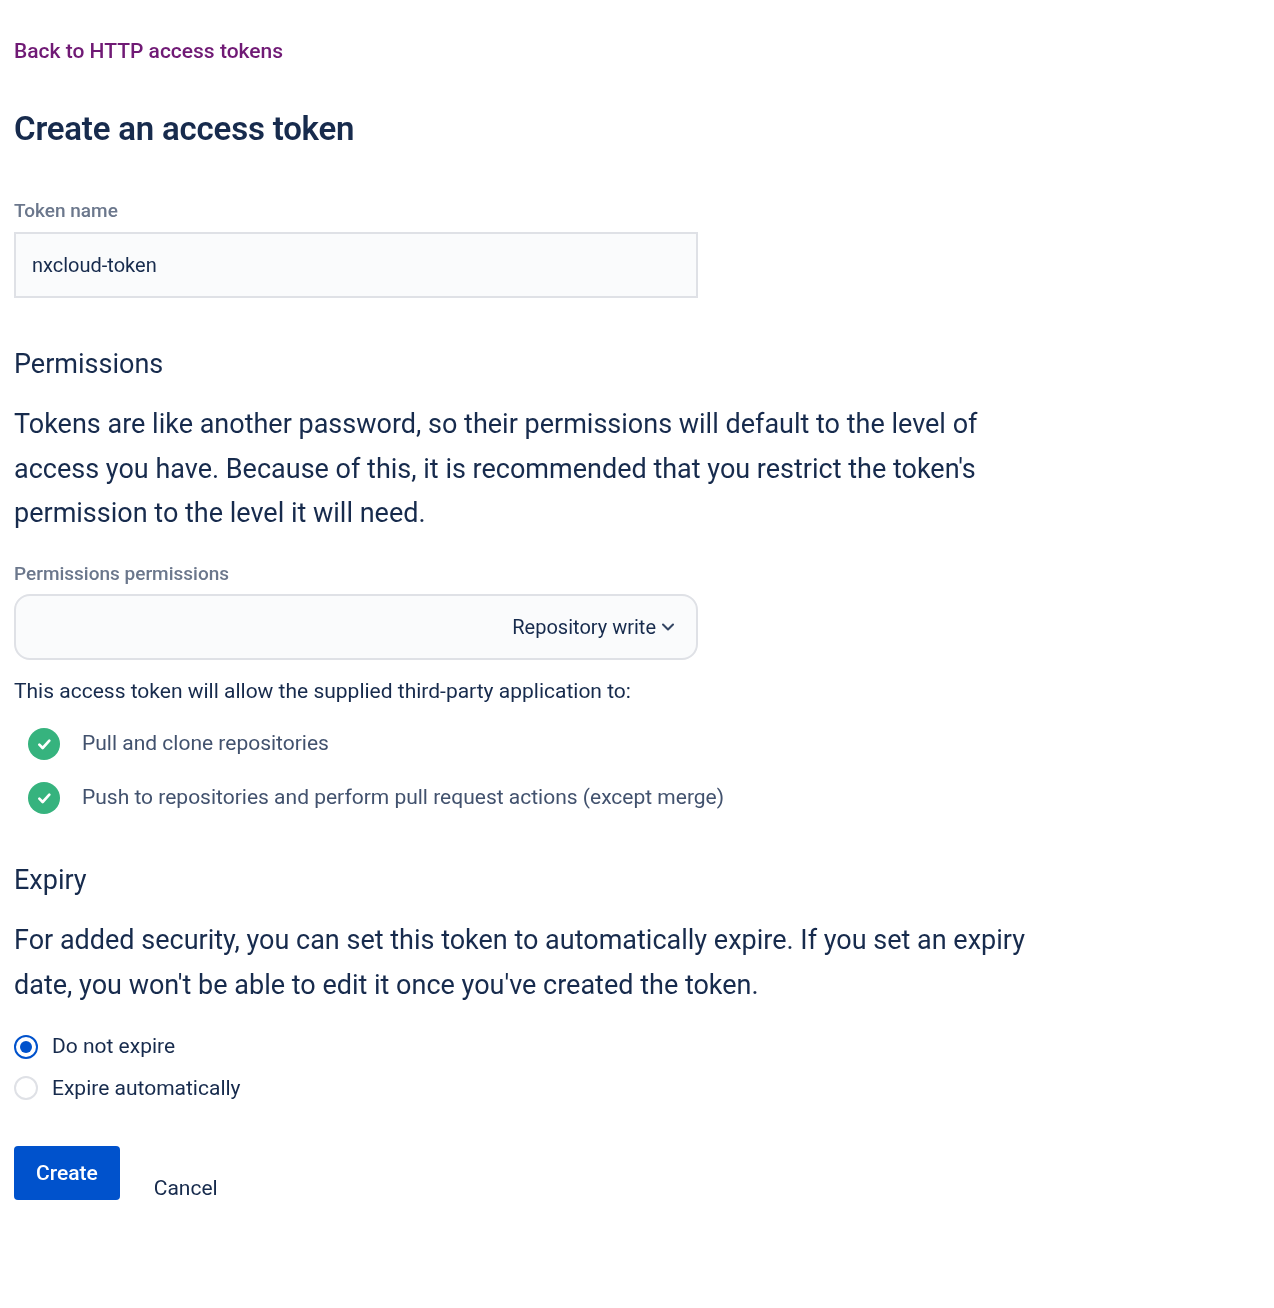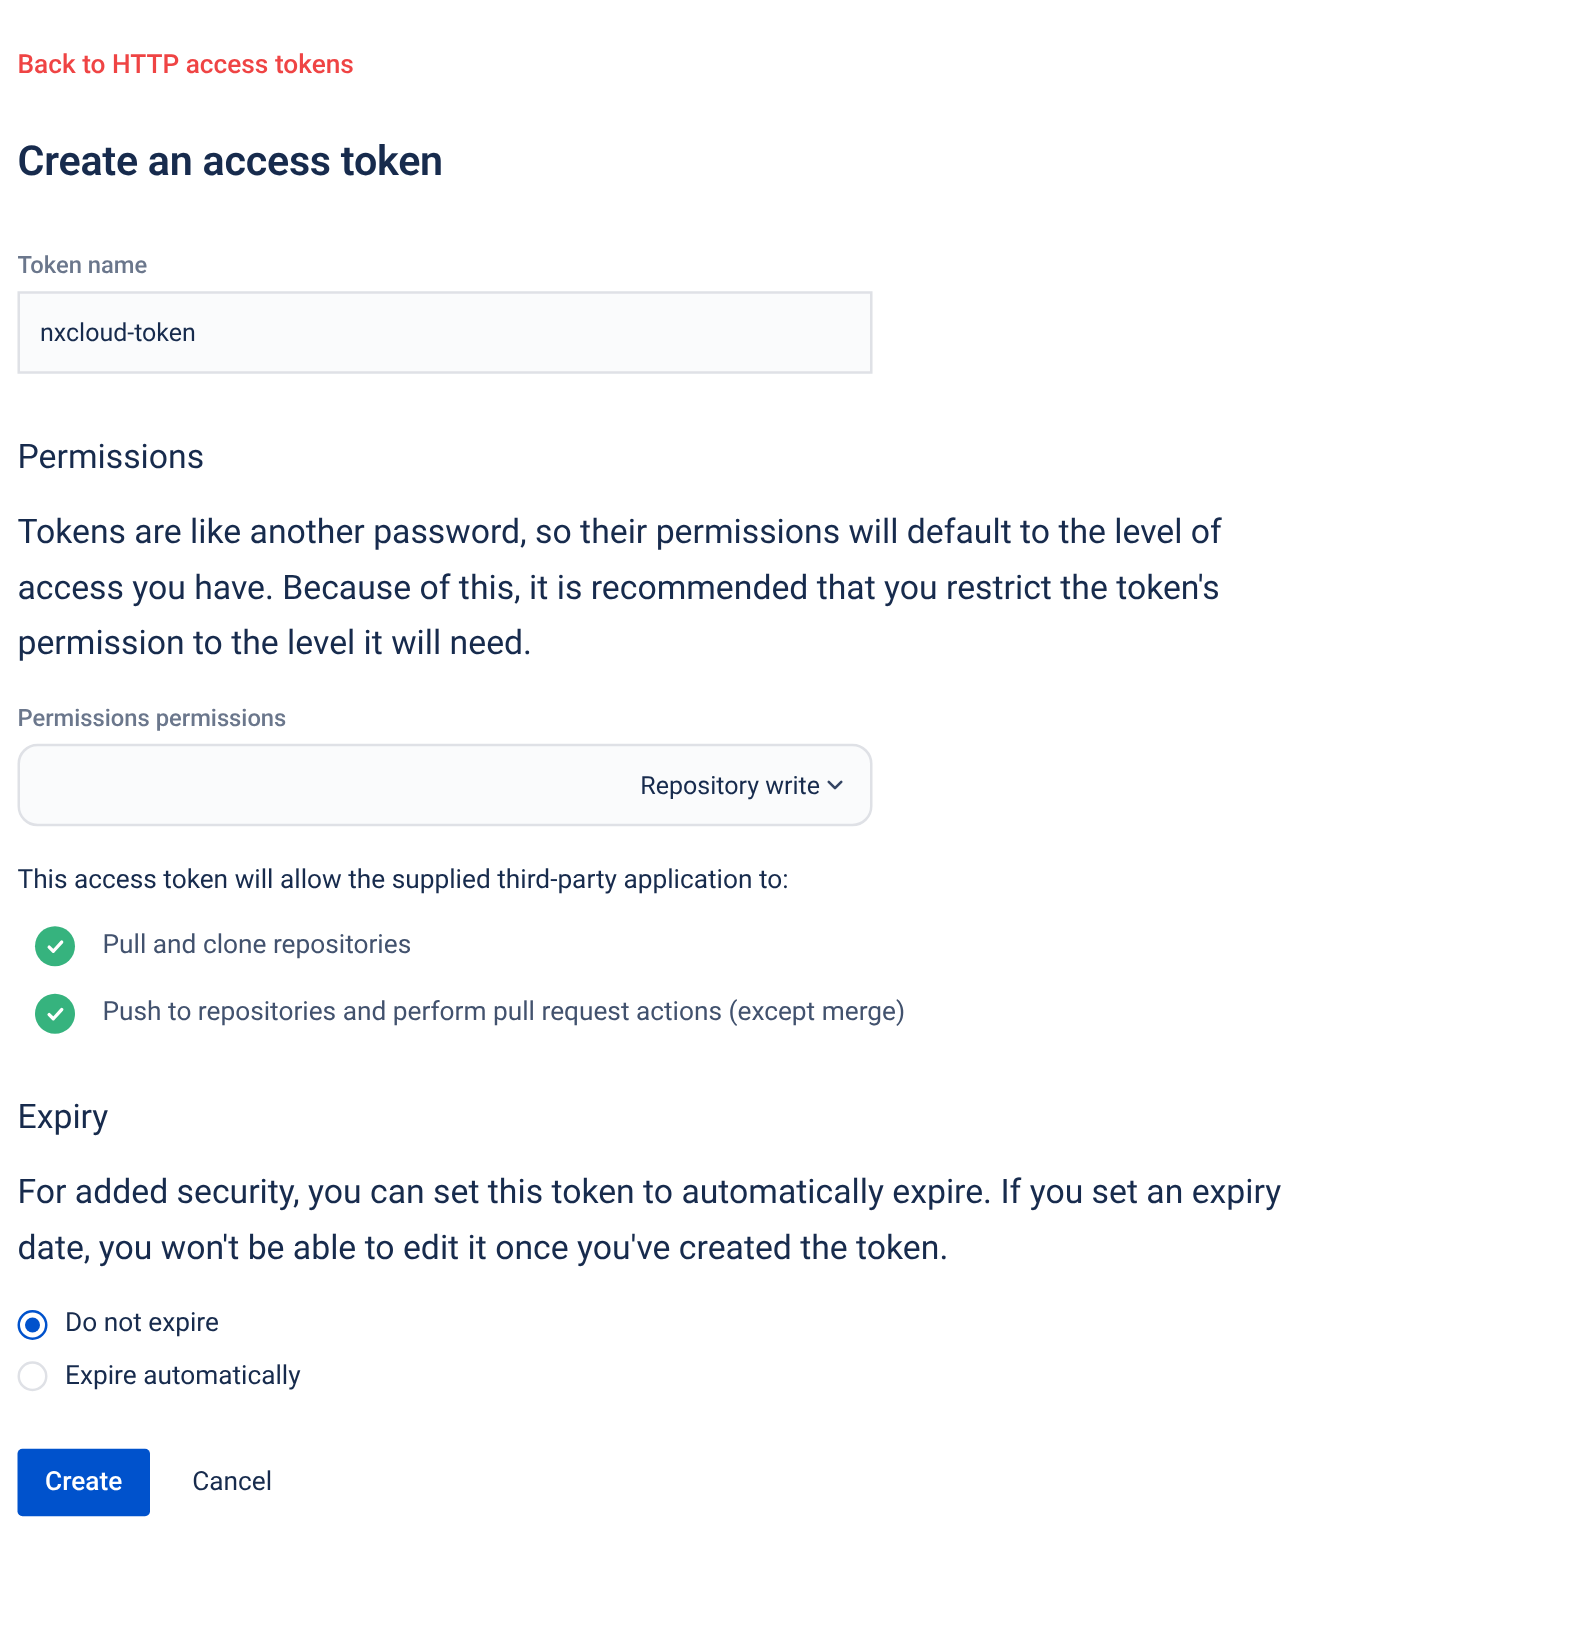--- a/index.html
+++ b/index.html
@@ -6,21 +6,21 @@
   body {
     font-family: -apple-system, BlinkMacSystemFont, "Segoe UI", Roboto, Helvetica, Arial, sans-serif;
     background: #fff;
     color: #172B4D;
     padding: 36px 14px;
     width: 1274px;
     font-size: 20px;
     line-height: 1.5;
   }
   a.back-link {
-    color: #ef4444;
+    color: #701a75;
     text-decoration: none;
     font-size: 21px;
     font-weight: 500;
     display: inline-block;
     margin-bottom: 36px;
   }
   h1.page-title {
     font-size: 33px;
     font-weight: 600;
     color: #172B4D;
@@ -81,21 +81,21 @@
     width: 24px;
     height: 24px;
     display: inline-flex;
     align-items: center;
     justify-content: center;
     color: #344563;
   }
   .info-line {
     font-size: 21px;
     color: #172B4D;
-    margin-top: 28px;
+    margin-top: 16px;
     margin-bottom: 20px;
   }
   ul.perm-list {
     list-style: none;
     padding-left: 14px;
   }
   ul.perm-list li {
     display: flex;
     align-items: center;
     gap: 22px;
@@ -132,21 +132,21 @@
     flex-shrink: 0;
   }
   .radio.checked { border-color: #0052CC; }
   .radio.checked .dot {
     width: 12px; height: 12px; border-radius: 50%; background: #0052CC;
   }
   .radio-label { font-size: 21px; color: #172B4D; }
   .actions {
     margin-top: 42px;
     display: flex;
-    align-items: center;
+    align-items: flex-end;
     gap: 34px;
   }
   .btn-primary {
     background: #0052CC;
     color: #fff;
     border: none;
     border-radius: 4px;
     height: 54px;
     padding: 0 22px;
     font-size: 21px;

